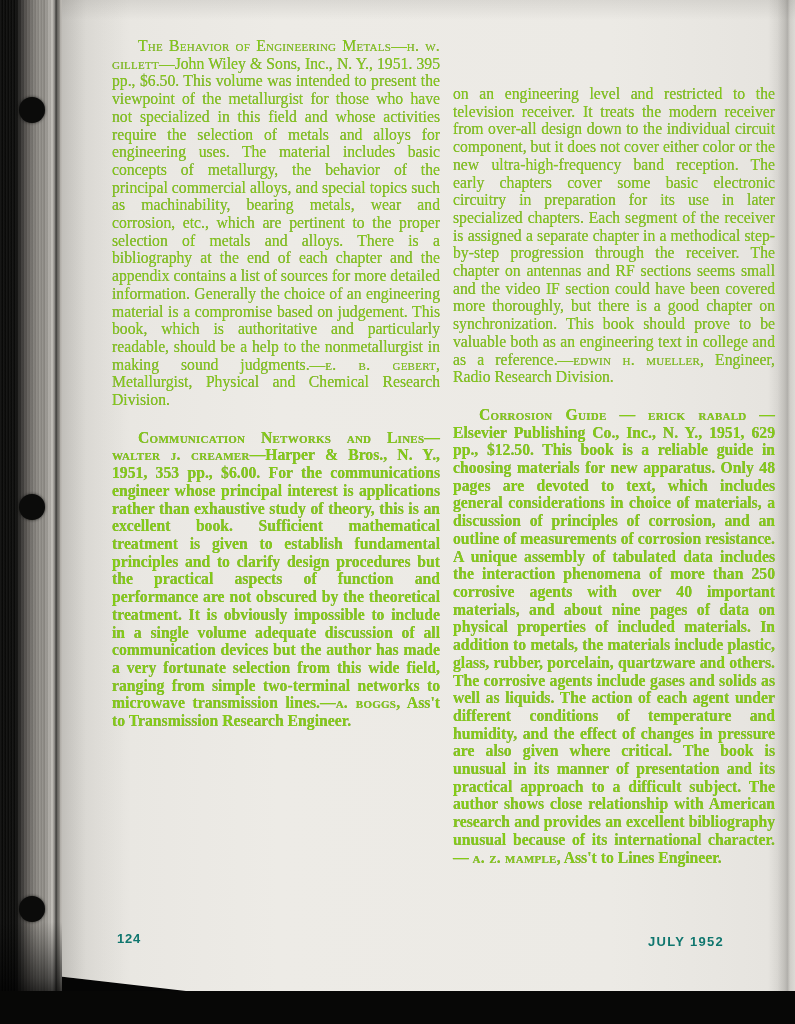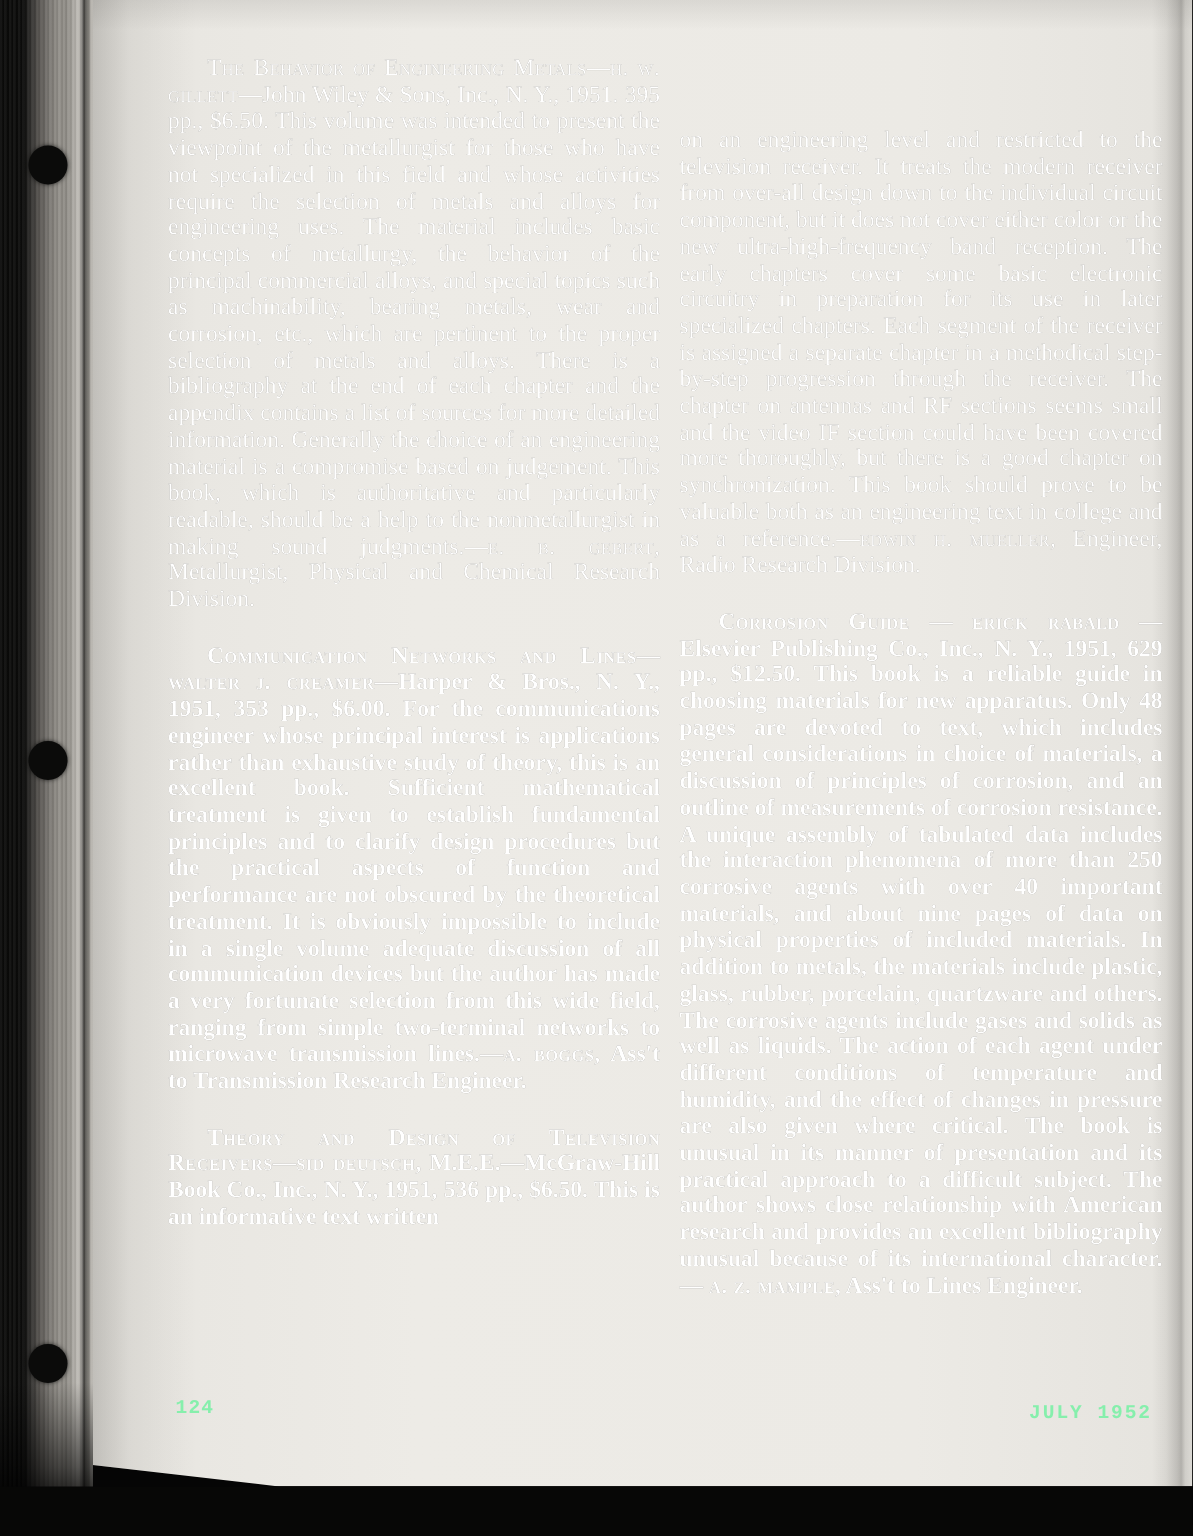--- a/index.html
+++ b/index.html
@@ -56,56 +56,55 @@
   #bottom-band {
     position:absolute; left:0; top:991px; width:795px; height:33px;
     background:#070706; z-index:5;
   }
 
   
   .col {
     position:absolute; top:37px; z-index:4;
     text-align:justify;
     font-size:15.7px; line-height:17.7px;
-    color:#ffffff;
+    color:#84cc16;
     text-shadow:0 0 0.4px rgba(42,38,30,0.55);
   }
   #col-left  { left:112px; width:328px; }
   #col-right { left:453px; width:322px;margin-top:48px; }
 
   .review { margin:0; text-indent:26px; }
   .review + .review { margin-top:20px;font-weight:bold; }
   .cont { text-indent:0; }
   .sc { font-variant:small-caps; letter-spacing:0.25px; }
 
   
   .folio {
     position:absolute; z-index:6;
-    font-family:Liberation Mono, monospace;
-    font-weight:bold; color:#86efac;
+    font-family:Liberation Sans, sans-serif;
+    font-weight:bold; color:#0f766e;
   }
   #page-number { left:117px; top:931px; font-size:13px; letter-spacing:0.8px; }
-  #issue-date  { left:648px; top:934px; width:120px; text-align:right; font-size:13px; letter-spacing:1.3px; }
+  #issue-date  { left:648px; top:934px; width:120px; font-size:13px; letter-spacing:1.3px; }
 </style>
 </head>
 <body>
 
 <div id="paper"></div>
 
 <div id="binding"></div>
 <div class="hole" id="hole-1"></div>
 <div class="hole" id="hole-2"></div>
 <div class="hole" id="hole-3"></div>
 
 <div id="right-shadow"></div>
 
 <div class="col" id="col-left">
     <p class="review"><span class="sc">The Behavior of Engineering Metals</span><span>—</span><span class="sc">h. w. gillett</span><span>—John Wiley &amp; Sons, Inc., N. Y., 1951. 395 pp., $6.50. This volume was intended to present the viewpoint of the metallurgist for those who have not specialized in this field and whose activities require the selection of metals and alloys for engineering uses. The material includes basic concepts of metallurgy, the behavior of the principal commercial alloys, and special topics such as machinability, bearing metals, wear and corrosion, etc., which are pertinent to the proper selection of metals and alloys. There is a bibliography at the end of each chapter and the appendix contains a list of sources for more detailed information. Generally the choice of an engineering material is a compromise based on judgement. This book, which is authoritative and particularly readable, should be a help to the nonmetallurgist in making sound judgments.—</span><span class="sc">e. b. gebert</span><span>, Metallurgist, Physical and Chemical Research Division.</span></p>
     <p class="review"><span class="sc">Communication Networks and Lines</span><span>—</span><span class="sc">walter j. creamer</span><span>—Harper &amp; Bros., N. Y., 1951, 353 pp., $6.00. For the communications engineer whose principal interest is applications rather than exhaustive study of theory, this is an excellent book. Sufficient mathematical treatment is given to establish fundamental principles and to clarify design procedures but the practical aspects of function and performance are not obscured by the theoretical treatment. It is obviously impossible to include in a single volume adequate discussion of all communication devices but the author has made a very fortunate selection from this wide field, ranging from simple two-terminal networks to microwave transmission lines.—</span><span class="sc">a. boggs</span><span>, Ass't to Transmission Research Engineer.</span></p>
-    <p class="review"><span class="sc">Theory and Design of Television Receivers</span><span>—</span><span class="sc">sid deutsch</span><span>, M.E.E.—McGraw-Hill Book Co., Inc., N. Y., 1951, 536 pp., $6.50. This is an informative text written</span></p>
   </div>
 <div class="col" id="col-right">
     <p class="review cont"><span>on an engineering level and restricted to the television receiver. It treats the modern receiver from over-all design down to the individual circuit component, but it does not cover either color or the new ultra-high-frequency band reception. The early chapters cover some basic electronic circuitry in preparation for its use in later specialized chapters. Each segment of the receiver is assigned a separate chapter in a methodical step-by-step progression through the receiver. The chapter on antennas and RF sections seems small and the video IF section could have been covered more thoroughly, but there is a good chapter on synchronization. This book should prove to be valuable both as an engineering text in college and as a reference.—</span><span class="sc">edwin h. mueller</span><span>, Engineer, Radio Research Division.</span></p>
     <p class="review"><span class="sc">Corrosion Guide</span><span> — </span><span class="sc">erick rabald</span><span> — Elsevier Publishing Co., Inc., N. Y., 1951, 629 pp., $12.50. This book is a reliable guide in choosing materials for new apparatus. Only 48 pages are devoted to text, which includes general considerations in choice of materials, a discussion of principles of corrosion, and an outline of measurements of corrosion resistance. A unique assembly of tabulated data includes the interaction phenomena of more than 250 corrosive agents with over 40 important materials, and about nine pages of data on physical properties of included materials. In addition to metals, the materials include plastic, glass, rubber, porcelain, quartzware and others. The corrosive agents include gases and solids as well as liquids. The action of each agent under different conditions of temperature and humidity, and the effect of changes in pressure are also given where critical. The book is unusual in its manner of presentation and its practical approach to a difficult subject. The author shows close relationship with American research and provides an excellent bibliography unusual because of its international character. — </span><span class="sc">a. z. mample</span><span>, Ass't to Lines Engineer.</span></p>
   </div>
 
 <div class="folio" id="page-number">124</div>
 <div class="folio" id="issue-date">JULY 1952</div>
 
 <div id="bottom-band"></div>

